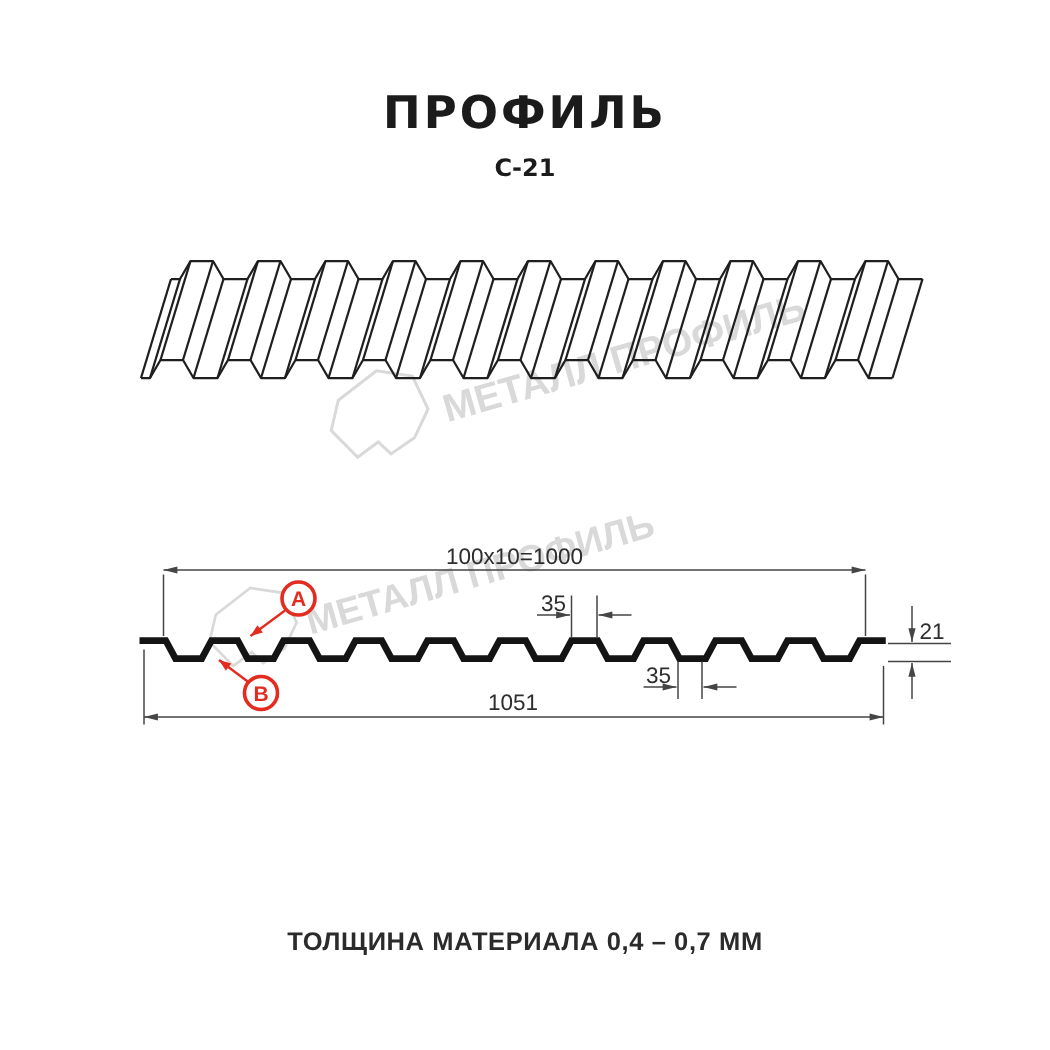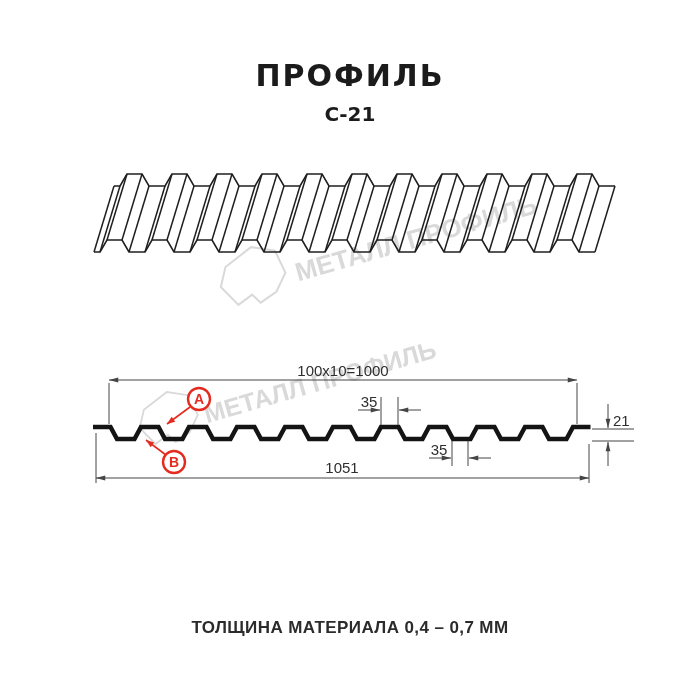--- a/index.html
+++ b/index.html
@@ -2,21 +2,21 @@
 <html><head>
 <meta charset="utf-8">
 <style>
   html,body{margin:0;padding:0;background:#fff;}
   .page{position:relative;width:700px;height:700px;background:#ffffff;overflow:hidden;
         font-family:"Liberation Sans",sans-serif;}
   .title{position:absolute;top:58px;left:0;width:700px;text-align:center;
          font-family:"DejaVu Sans",sans-serif;font-weight:bold;font-size:30px;
          letter-spacing:2px;color:#1b1b1b;}
   .subtitle{position:absolute;top:102px;left:0;width:700px;text-align:center;
-         font-family:"DejaVu Sans",sans-serif;font-weight:bold;font-size:20px;color:#1b1b1b;}
+         font-family:"DejaVu Sans",sans-serif;font-weight:bold;font-size:16px;color:#1b1b1b;}
   .footer{position:absolute;top:618px;left:0;width:700px;text-align:center;
          font-weight:bold;font-size:17px;letter-spacing:0.4px;color:#2b2b2b;}
   svg.draw{position:absolute;left:0;top:0;}
   .wmtext{font-family:"Liberation Sans",sans-serif;font-weight:bold;font-size:26px;fill:#d9d9d9;}
   .wmtext2{font-size:25px;}
   .wmlogo{fill:none;stroke:#d9d9d9;stroke-width:2;}
   .dimline{stroke:#454545;stroke-width:1;fill:none;}
   .dimtext{font-family:"Liberation Sans",sans-serif;font-size:15px;fill:#2e2e2e;}
   .redline{stroke:#e42b20;stroke-width:1.6;fill:none;}
   .redcircle{stroke:#e42b20;stroke-width:2.4;fill:#ffffff;}

